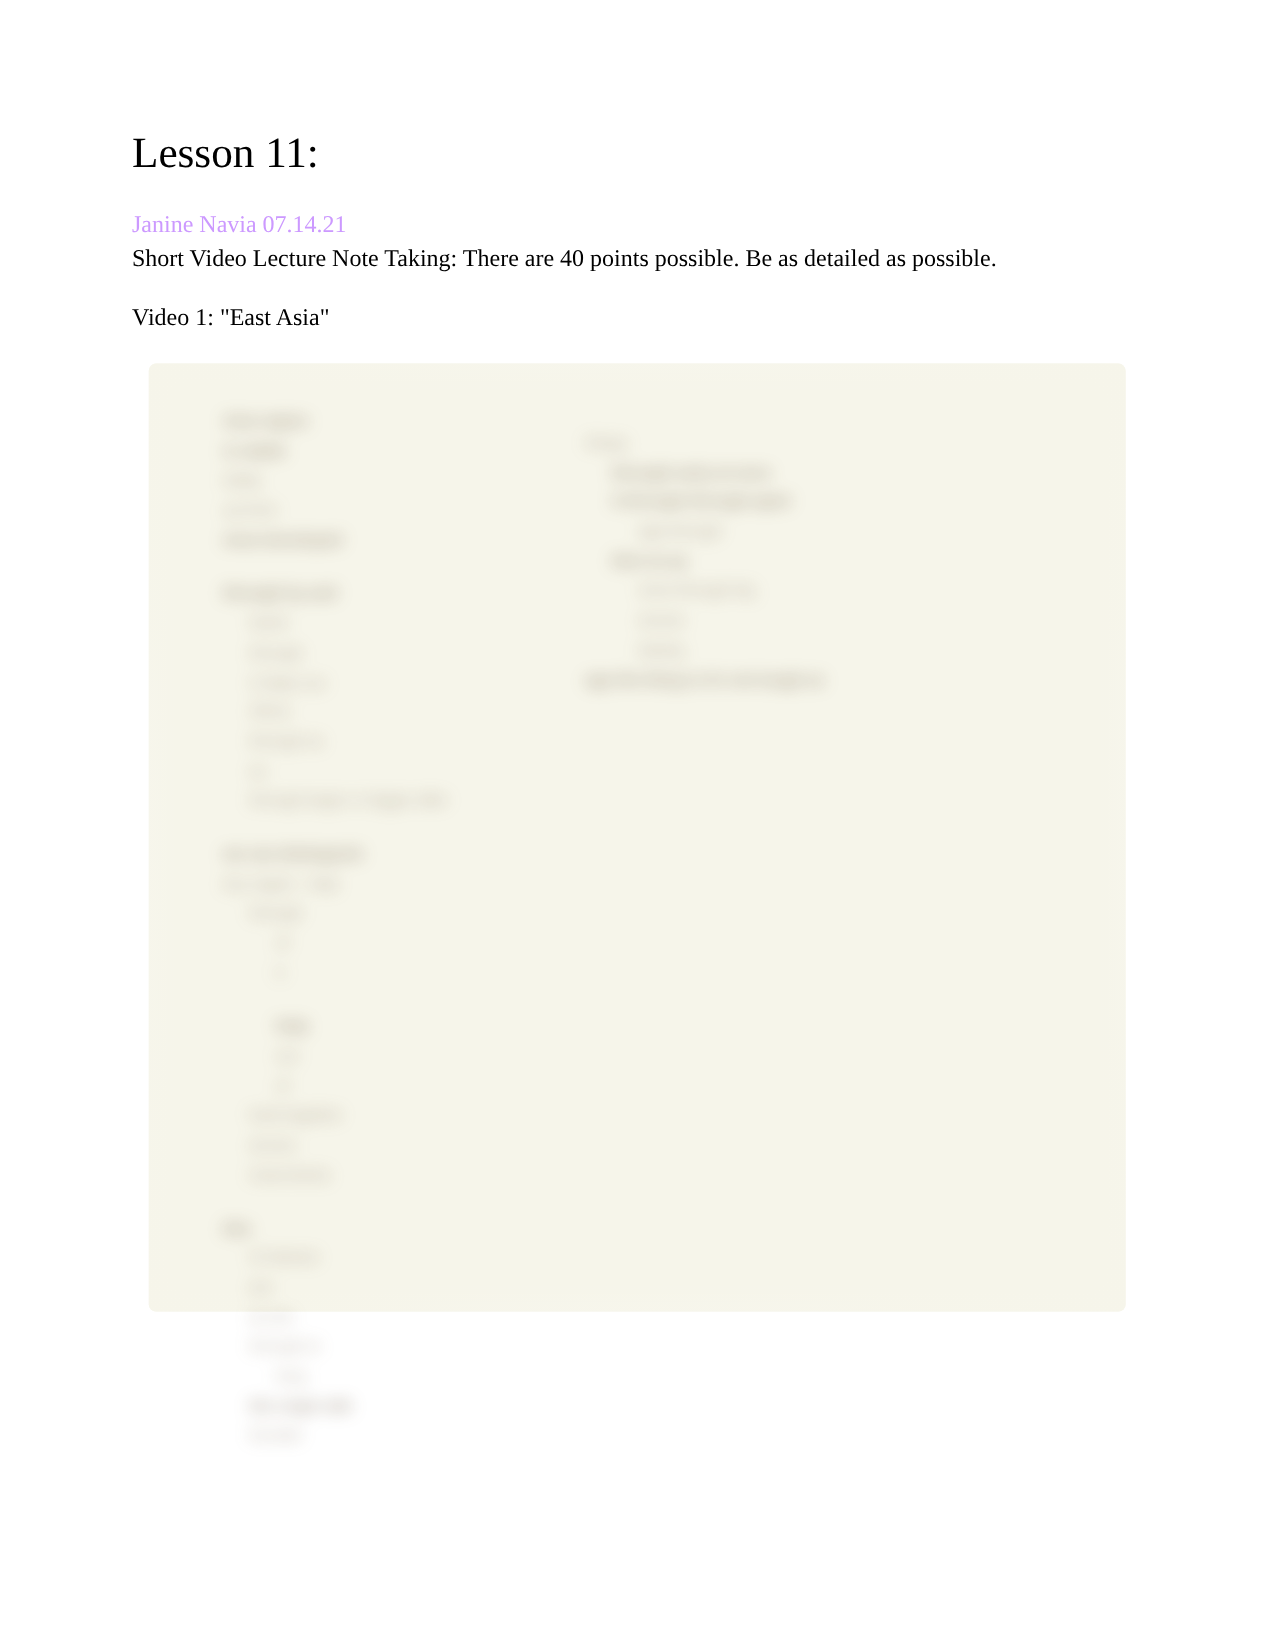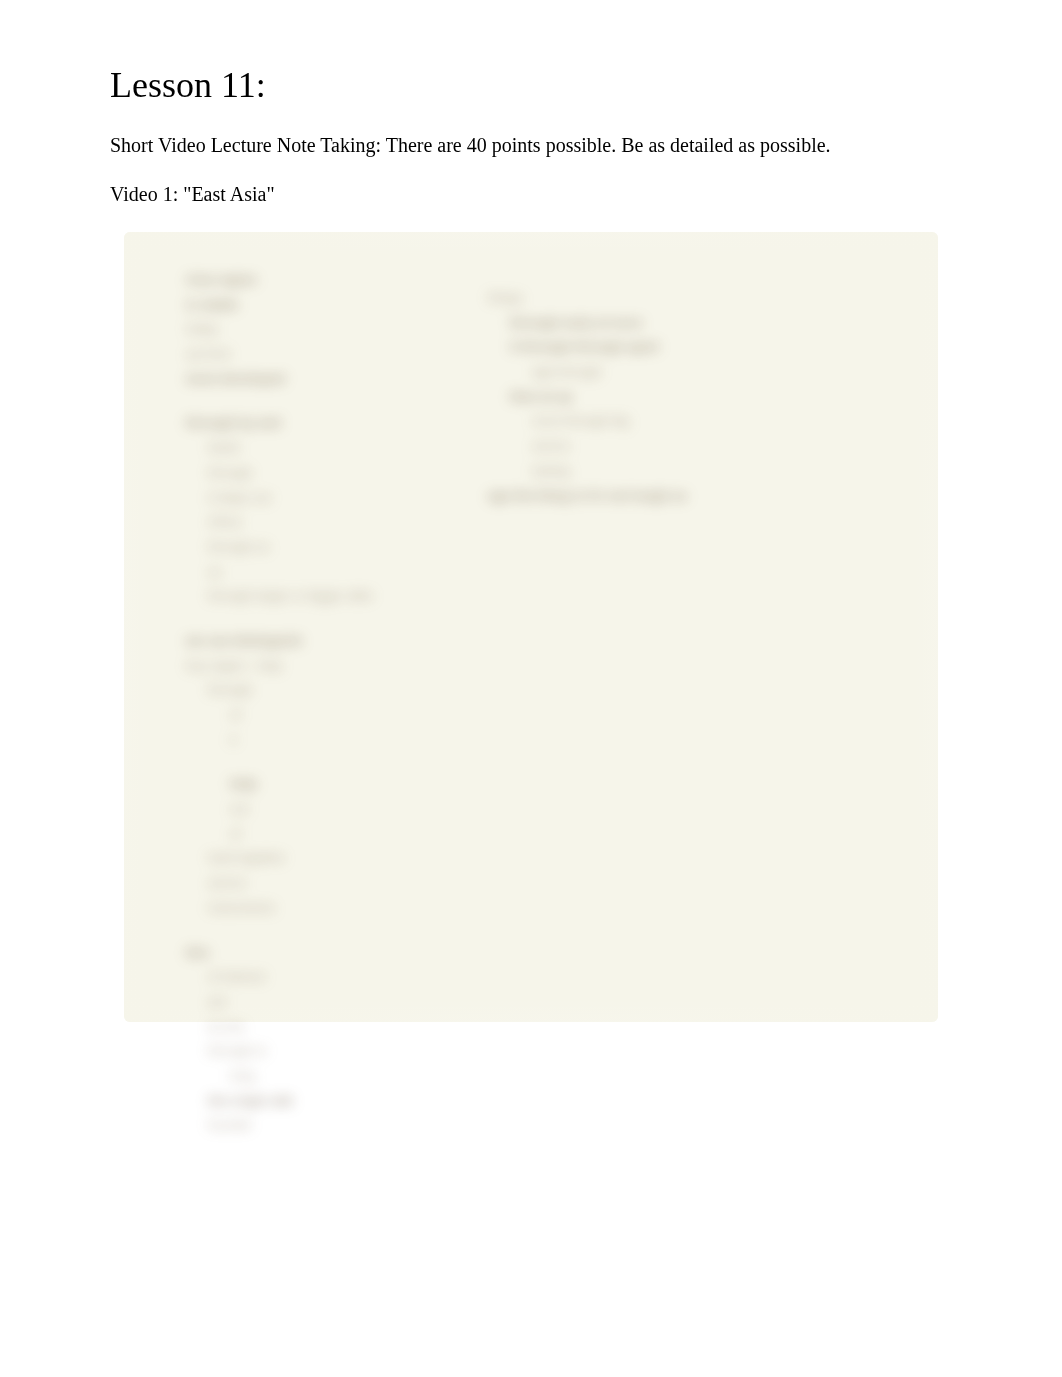--- a/index.html
+++ b/index.html
@@ -8,21 +8,21 @@
       box-sizing: border-box;
     }
     body {
       font-family: "Times New Roman", Times, serif;
       background: #ffffff;
       width: 1062px;
       height: 1377px;
       position: relative;
     }
     .page {
-      padding: 64px 110px 40px 110px;
+      padding: 106px 110px 40px 110px;
     }
     h1.title {
       font-size: 36px;
       font-weight: 400;
       color: #000;
       margin-bottom: 28px;
     }
     .author {
       font-size: 20px;
       color: #cc99ff;
@@ -92,20 +92,21 @@
       background:
         radial-gradient(ellipse at center, rgba(246,245,234,0.0) 35%, rgba(246,245,234,0.85) 78%, rgba(246,245,234,0.98) 100%);
     }
   </style>
 </head>
 <body>
 
 <div class="page">
   <h1 class="title">Lesson 11:</h1>
 
+  <p class="author">Janine Navia 07.14.21</p>
 
   <p class="instructions">Short Video Lecture Note Taking: There are 40 points possible. Be as detailed as possible.</p>
 
   <p class="video-label">Video 1: "East Asia"</p>
 
   <div class="notes-card">
     <div class="notes-inner">
       <div class="col col-left" id="col-left">
           <div class="note-line i0 strong">Asia region</div>
           <div class="note-line i0 strong">is stable</div>

